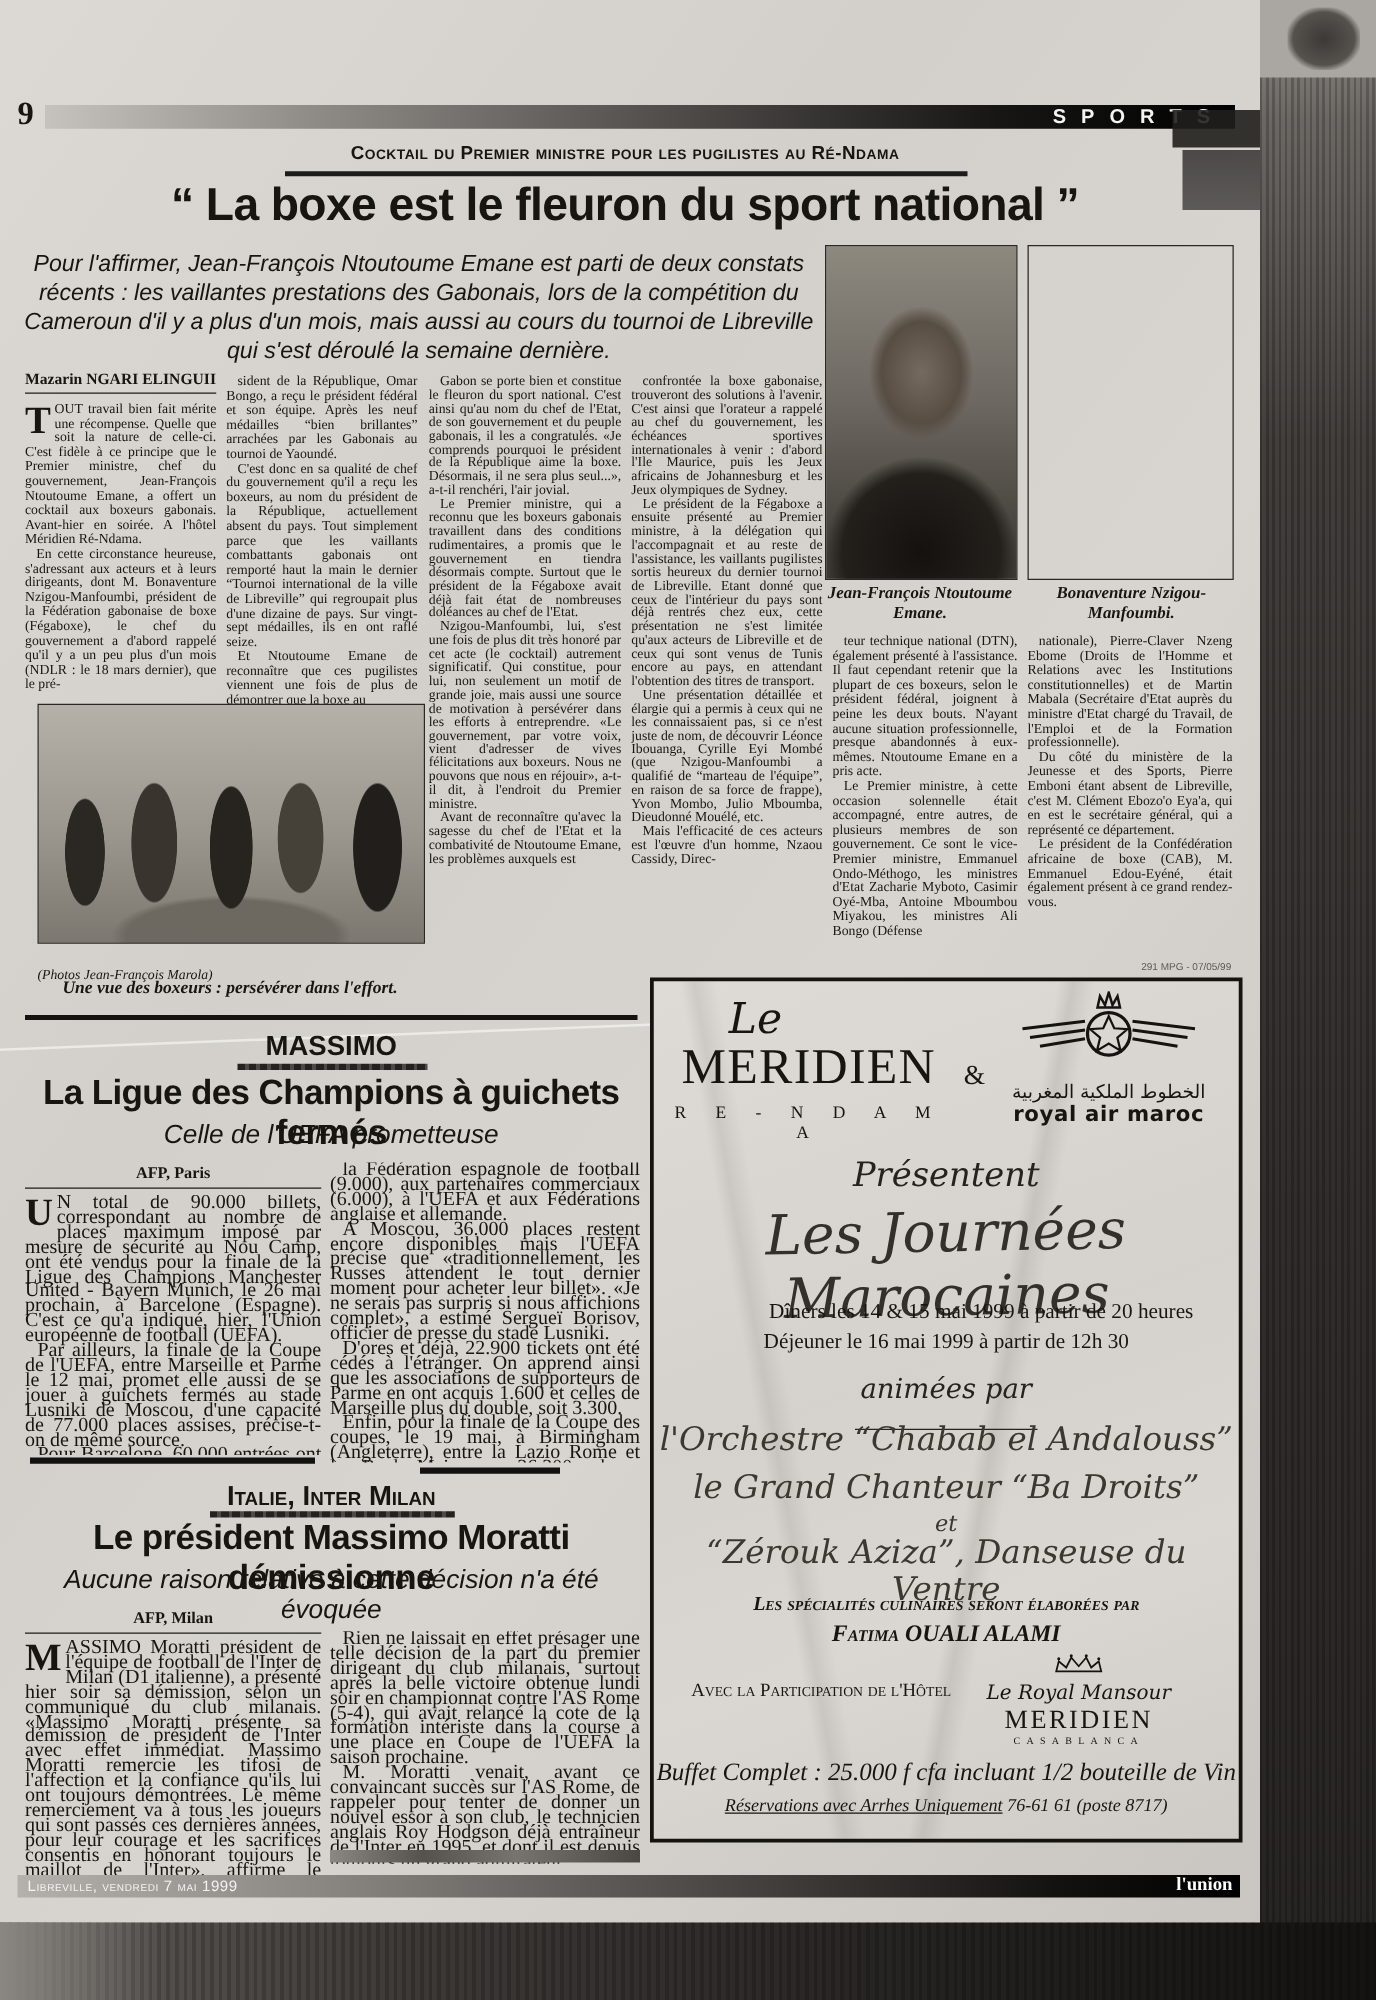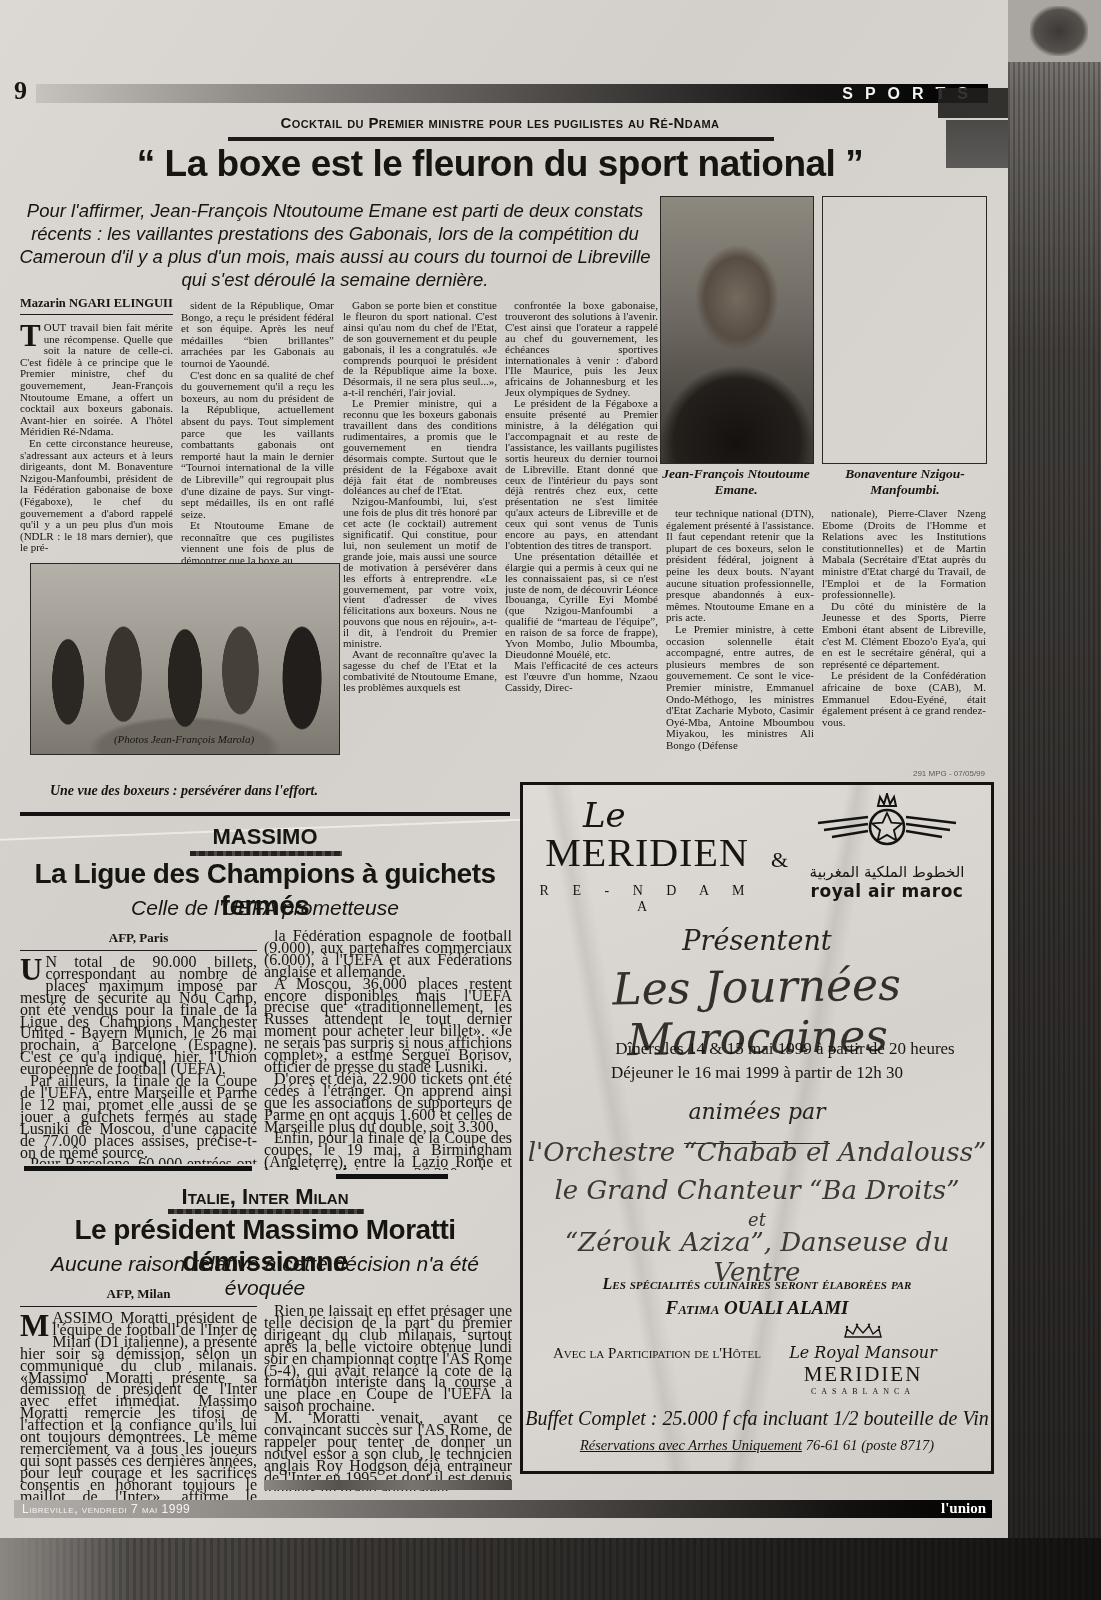--- a/index.html
+++ b/index.html
@@ -43,21 +43,21 @@
   .photo-boxers{left:30px;top:563px;width:308px;height:190px;
     background:radial-gradient(ellipse 26px 70px at 12% 62%,#2b2723 0 60%,rgba(0,0,0,0) 62%),
       radial-gradient(ellipse 30px 78px at 30% 58%,#3a342e 0 60%,rgba(0,0,0,0) 62%),
       radial-gradient(ellipse 28px 80px at 50% 60%,#272420 0 60%,rgba(0,0,0,0) 62%),
       radial-gradient(ellipse 30px 72px at 68% 56%,#454038 0 60%,rgba(0,0,0,0) 62%),
       radial-gradient(ellipse 32px 84px at 88% 60%,#211e1b 0 60%,rgba(0,0,0,0) 62%),
       radial-gradient(ellipse 120px 40px at 50% 97%,#6e6960 0 70%,rgba(0,0,0,0) 80%),
       linear-gradient(180deg,#b6b1a8 0%,#9b968d 55%,#7c776f 100%);}
   .bcap{left:30px;top:760px;width:308px;text-align:center;
     font:bold italic 14px "Liberation Serif",serif;margin-top:23px;}
-  .bcredit{left:30px;top:733px;width:308px;text-align:center;
+  .bcredit{left:30px;top:774px;width:308px;
     font:italic 11px "Liberation Serif",serif;}
   
   .col{font-size:11px;line-height:11.6px;text-align:justify;overflow:hidden;}
   .col p{margin:0;text-indent:9px;}
   .dropcap p:first-child{text-indent:0;}
   .dropcap p:first-child::first-letter{float:left;font-size:31px;line-height:25px;
     font-weight:bold;padding:1px 3px 0 0;}
   .col1{left:20px;top:322px;width:153px;height:241px;}
   .col2{left:181px;top:300px;width:153px;height:263px;}
   .col3{left:343px;top:300px;width:154px;height:516px;line-height:10.9px;}

